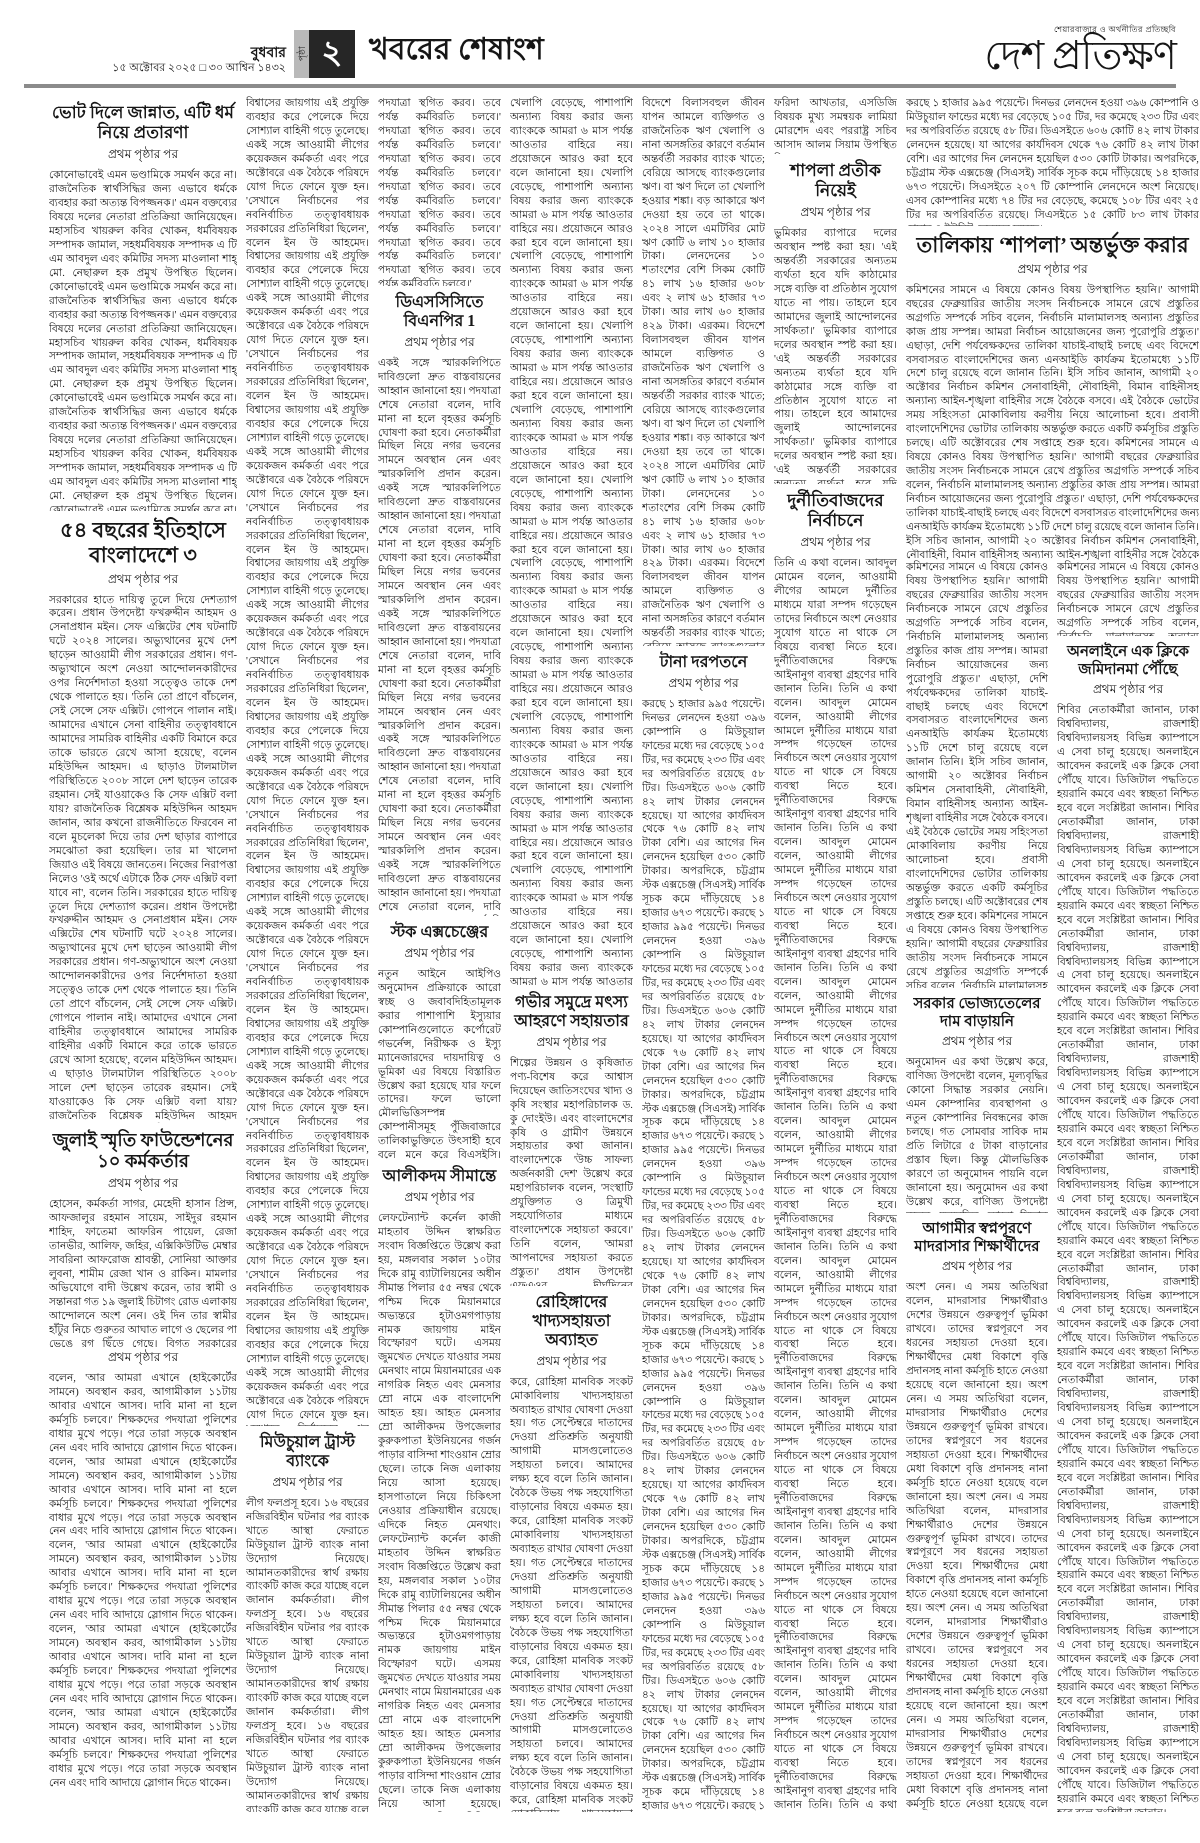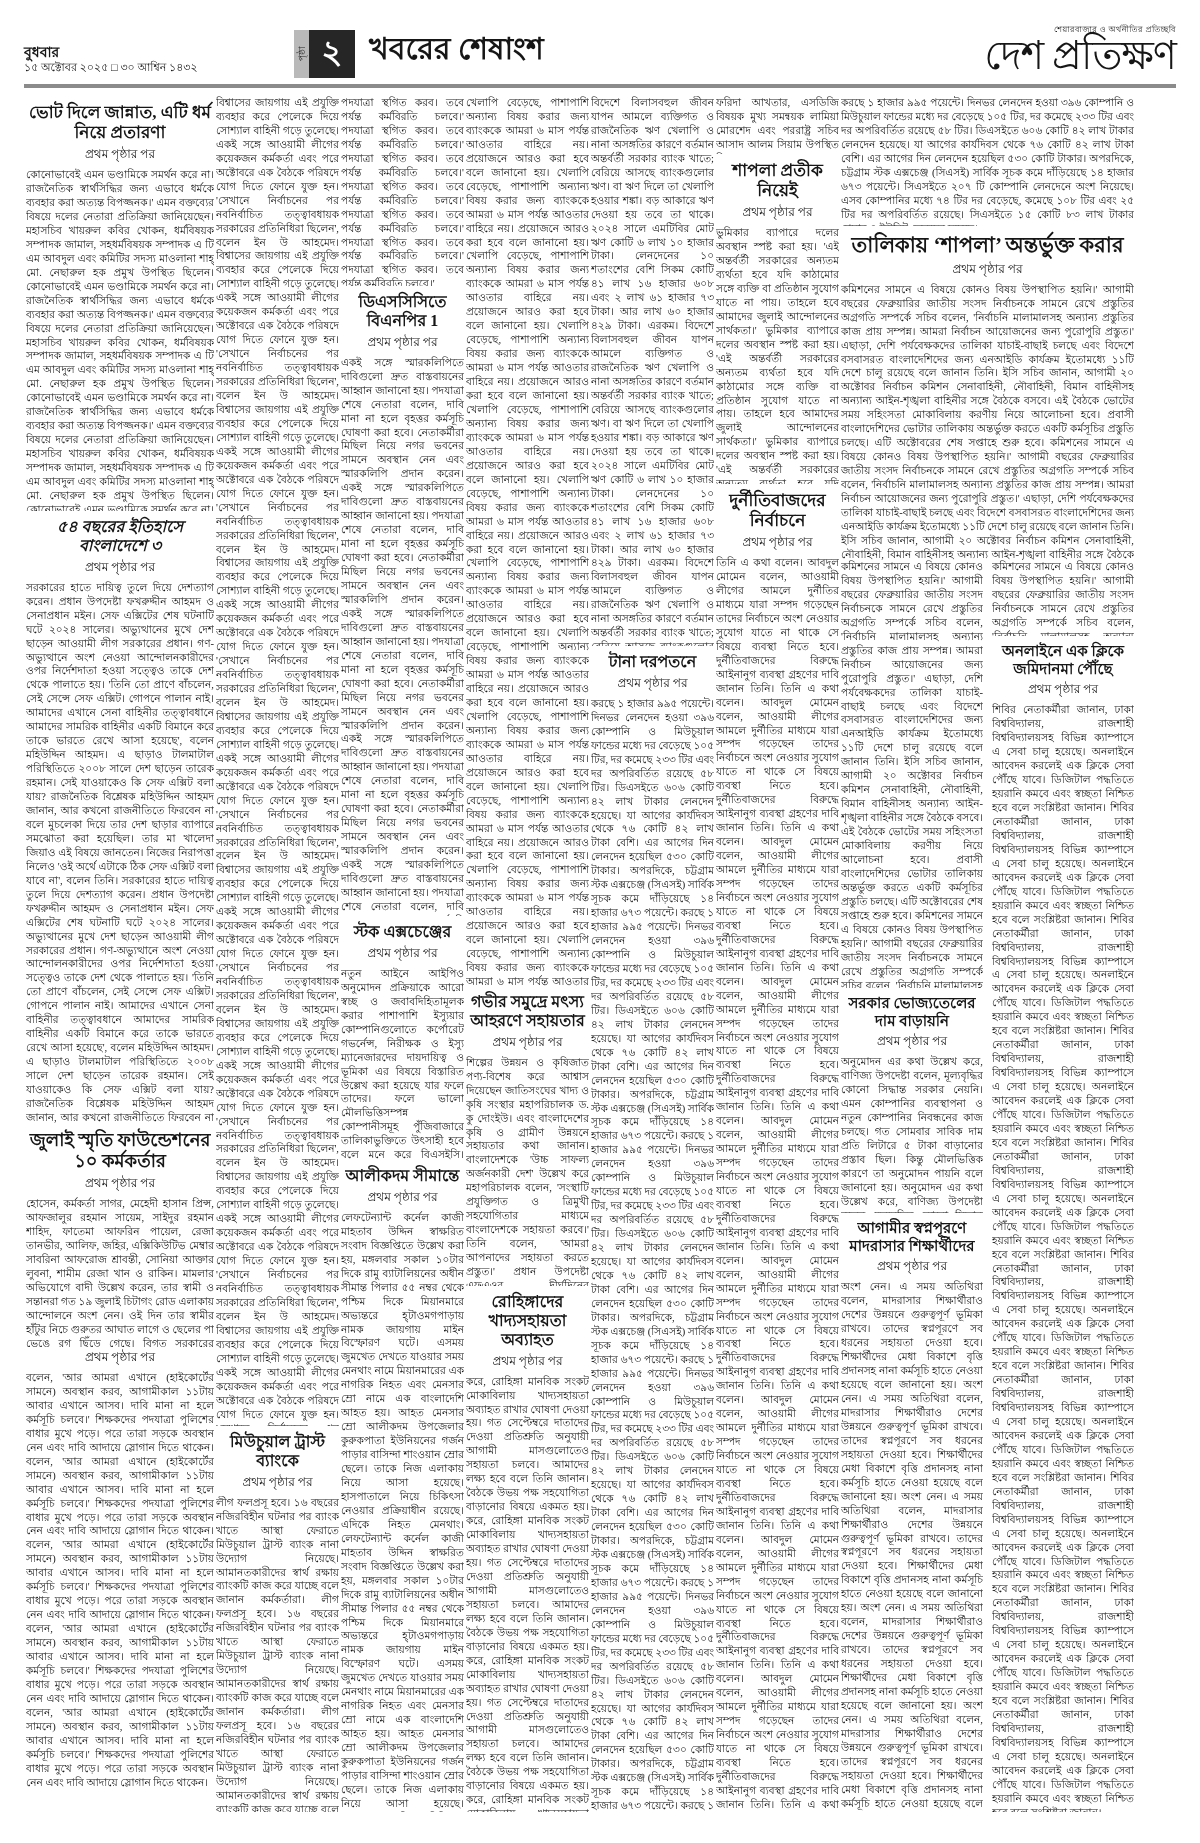--- a/index.html
+++ b/index.html
@@ -3,42 +3,42 @@
 <meta charset="utf-8">
 <style>
   html,body{margin:0;padding:0;}
   body{
     width:1200px;height:1843px;background:#ffffff;color:#161616;
     font-family:"Liberation Serif","DejaVu Serif",serif;
     overflow:hidden;position:relative;
   }
   
   .masthead{display:flex;align-items:flex-end;margin:16px 24px 0 24px;height:62px;}
-  .date-block{width:262px;text-align:left;line-height:1.15;padding-bottom:4px;}
+  .date-block{width:262px;text-align:right;line-height:1.15;padding-bottom:4px;}
   .weekday{font-weight:bold;font-size:14px;}
   .dateline{font-size:11px;}
   .page-box{display:flex;margin-left:8px;height:48px;}
   .page-tab{width:15px;background:#b9b9b9;color:#222;font-size:9px;
     writing-mode:vertical-rl;transform:rotate(180deg);
     display:flex;align-items:center;justify-content:center;}
   .page-num{width:46px;background:#262626;color:#fff;font-size:32px;font-weight:bold;
     display:flex;align-items:center;justify-content:center;}
   .section-title{font-size:30px;font-weight:bold;margin-left:14px;padding-bottom:2px;white-space:nowrap;}
   .logo-block{margin-left:auto;text-align:right;line-height:1;padding-bottom:2px;}
   .tagline{font-size:8px;letter-spacing:.5px;margin-bottom:2px;}
   .paper-name{font-size:40px;font-weight:400;letter-spacing:-1px;}
   .mh-rule{height:4px;background:#8b8b8b;margin:6px 24px 0 24px;}
   
-  .lanes{display:flex;margin:8px 0 0 25px;height:1716px;align-items:stretch;}
+  .lanes{display:flex;gap:7px;margin:8px 0 0 25px;height:1716px;align-items:stretch;justify-content:flex-end;}
   .lane{display:flex;flex-direction:column;min-width:0;}
   .w190{width:190px;}.w125{width:125px;}.w295{width:295px;}.w144{width:144px;}
   .block{display:flex;flex-direction:column;min-height:0;overflow:hidden;padding:0 1px;}
   .hl{font-weight:bold;text-align:center;line-height:1.18;padding:7px 0 1px 0;}
   .h15{font-size:15px;}.h16{font-size:16px;}.h17{font-size:17px;}
-  .h18{font-size:18px;}.h19{font-size:16px;font-style:italic;}.h21{font-size:21px;}
+  .h18{font-size:18px;}.h19{font-size:21px;}.h21{font-size:21px;}
   .sub{font-size:12px;text-align:center;padding:1px 0 3px 0;}
   .bd{flex:1;min-height:0;overflow:hidden;font-size:10.5px;line-height:1.33;
     text-align:justify;word-break:break-word;}
   .split{display:flex;gap:7px;min-height:0;}
 </style>
 </head>
 <body>
 
 <div class="masthead">
   <div class="date-block">

